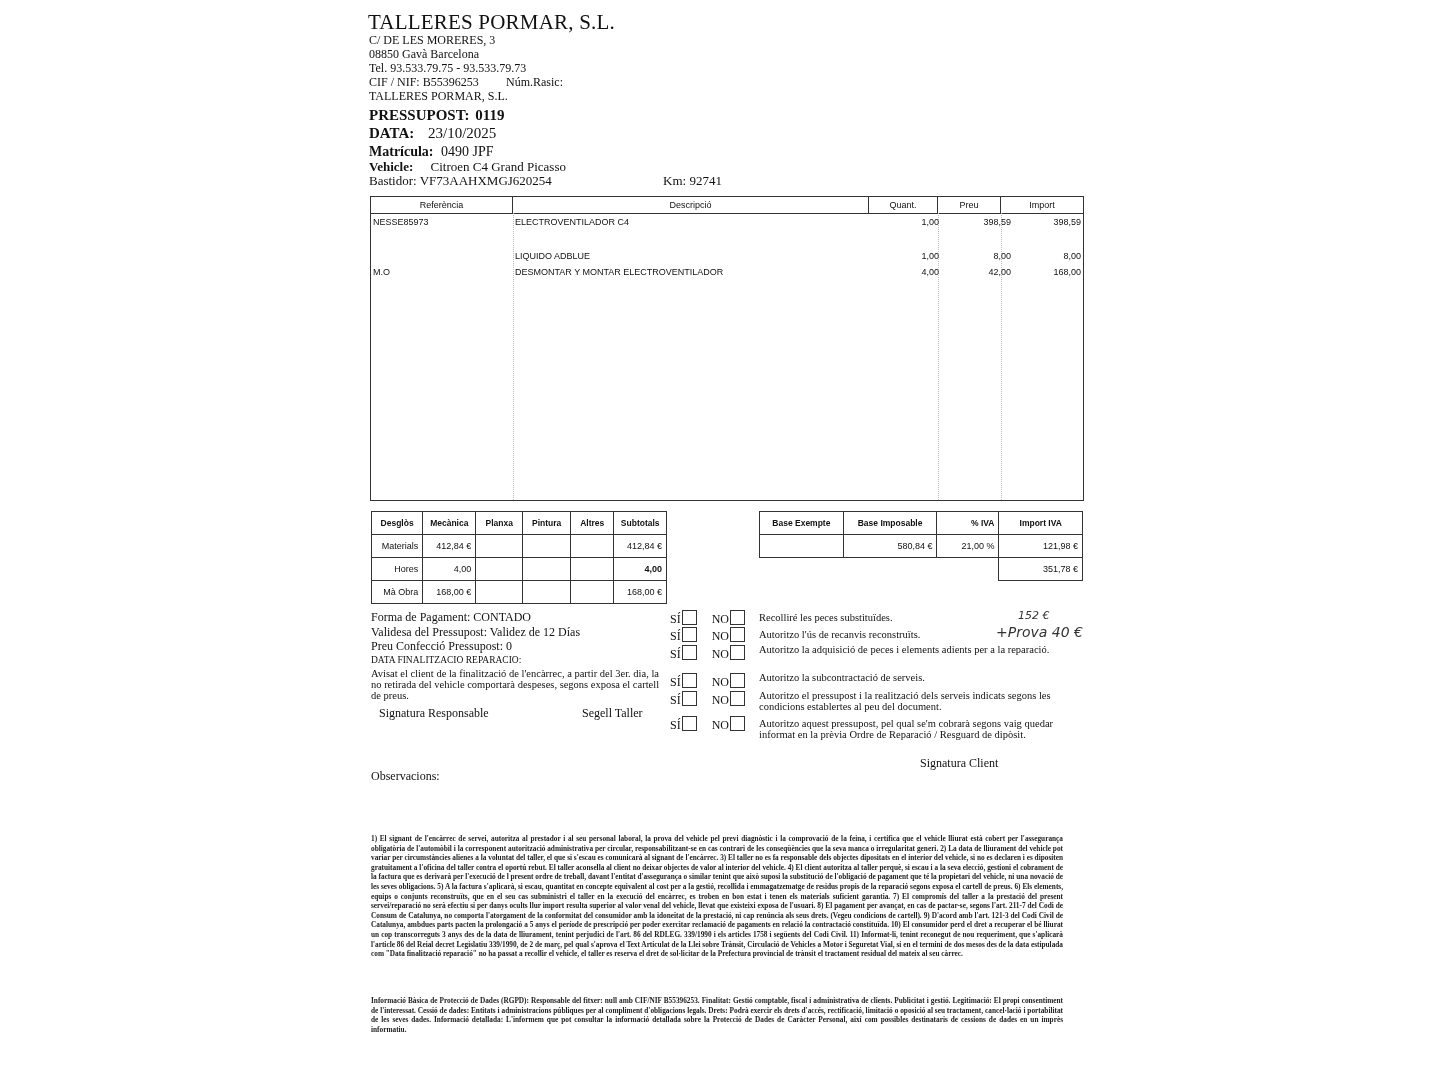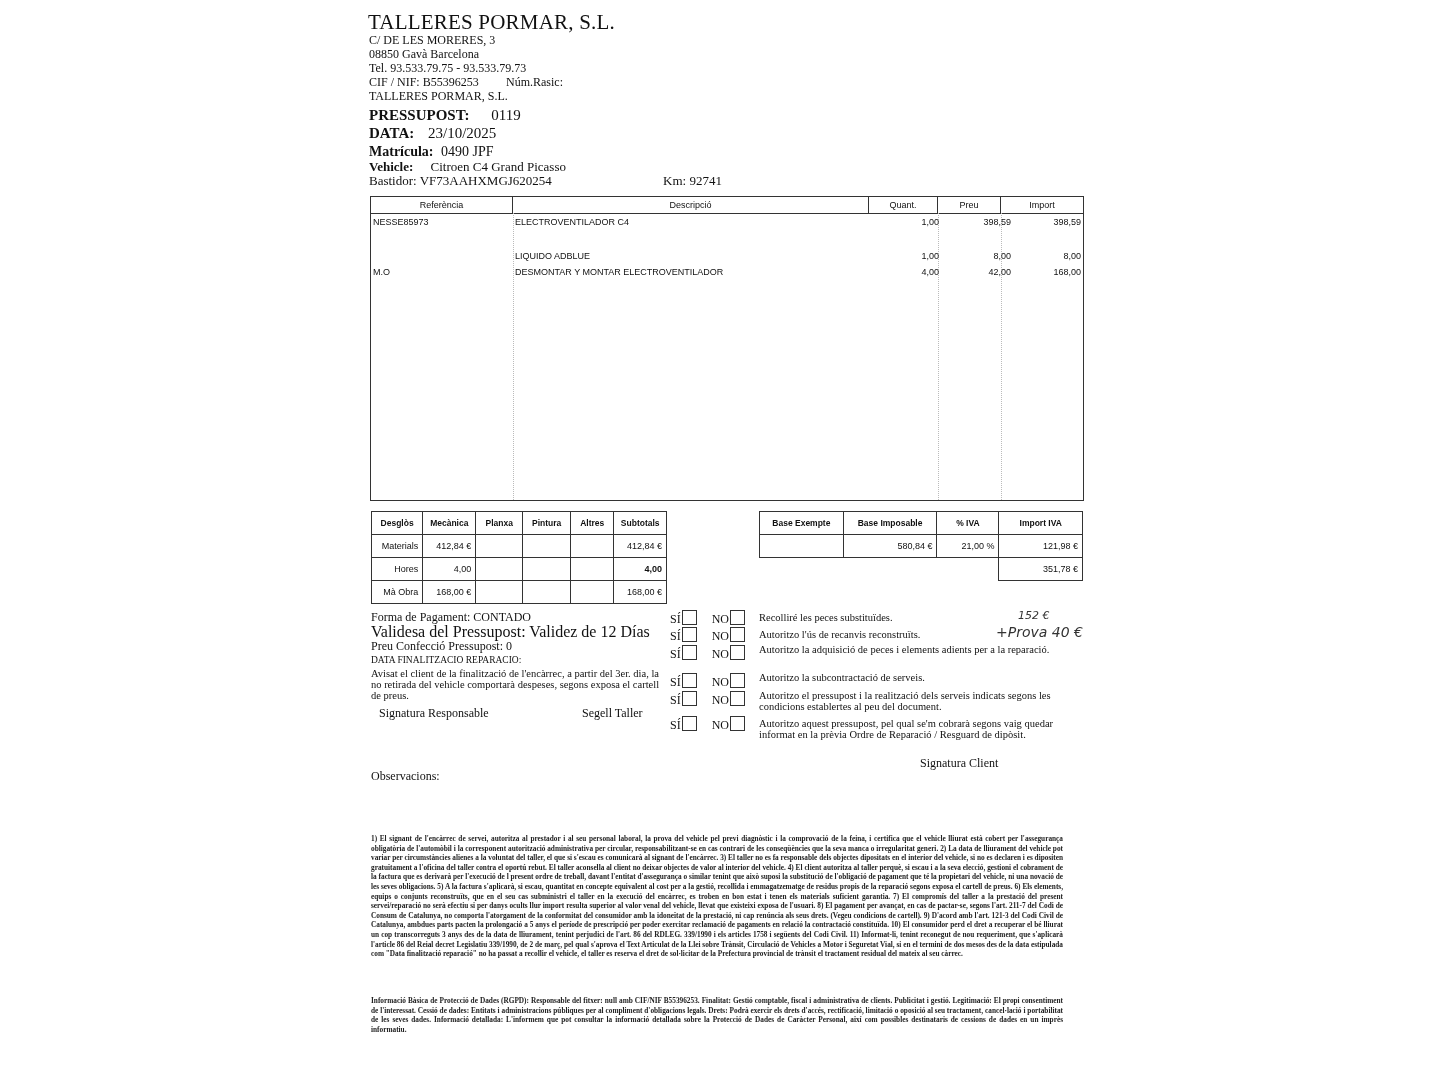--- a/index.html
+++ b/index.html
@@ -35,21 +35,21 @@
 <div class="abs serif company" style="left:368px;top:10px;">TALLERES PORMAR, S.L.</div>
 <div class="abs serif hdr-line" style="left:369px;top:33px;">C/ DE LES MORERES, 3</div>
 <div class="abs serif hdr-line" style="left:369px;top:47px;">08850  Gavà    Barcelona</div>
 <div class="abs serif hdr-line" style="left:369px;top:61px;">Tel. 93.533.79.75  -  93.533.79.73</div>
 <div class="abs serif hdr-line" style="left:369px;top:75px;">CIF / NIF: B55396253</div>
 <div class="abs serif hdr-line" style="left:506px;top:75px;">Núm.Rasic:</div>
 <div class="abs serif hdr-line" style="left:369px;top:89px;">TALLERES PORMAR, S.L.</div>
 
 <div class="abs serif" style="left:369px;top:107px;font-size:15px;">
   <span class="bold-lbl">PRESSUPOST:</span>
-  <span style="margin-left:18px;">0119</span>
+  <span style="margin-left:2px;font-weight:bold;">0119</span>
 </div>
 <div class="abs serif" style="left:369px;top:125px;font-size:15px;">
   <span class="bold-lbl">DATA:</span>
   <span style="margin-left:10px;">23/10/2025</span>
 </div>
 <div class="abs serif" style="left:369px;top:144px;font-size:14px;">
   <span class="bold-lbl">Matrícula:</span>
   <span style="margin-left:4px;">0490 JPF</span>
 </div>
 <div class="abs serif" style="left:369px;top:159px;font-size:13px;">
@@ -135,38 +135,38 @@
     <td style="text-align:right;">168,00 €</td>
   </tr>
 </tbody>
   </table>
 
 <table class="grid-t" style="left:759px;top:511px;width:324px;">
   <tbody>
       <tr>
     <th style="width:76px;text-align:center;">Base Exempte</th>
     <th style="width:86px;text-align:center;">Base Imposable</th>
-    <th style="width:54px;text-align:center;">% IVA</th>
+    <th style="width:54px;text-align:right;">% IVA</th>
     <th style="width:76px;text-align:center;">Import IVA</th>
   </tr>
   <tr>
     <td></td>
     <td style="text-align:right;">580,84 €</td>
     <td style="text-align:right;">21,00 %</td>
     <td style="text-align:right;">121,98 €</td>
   </tr>
   <tr>
     <td colspan="3" style="border:none;"></td>
     <td style="text-align:right;">351,78 €</td>
   </tr>
 </tbody>
   </table>
 
 <div class="abs serif" style="left:371px;top:610px;font-size:12px;line-height:14px;">Forma de Pagament:  CONTADO</div>
-<div class="abs serif" style="left:371px;top:625px;font-size:16px;line-height:14px;">Validesa del Pressupost:  Validez de 12 Días</div>
+<div class="abs serif" style="left:371px;top:625px;font-size:12px;line-height:14px;">Validesa del Pressupost:  Validez de 12 Días</div>
 <div class="abs serif" style="left:371px;top:639px;font-size:12px;line-height:14px;">Preu Confecció Pressupost:  0</div>
 <div class="abs serif" style="left:371px;top:655px;font-size:9.5px;line-height:11px;">DATA FINALITZACIO REPARACIO:</div>
 <div class="abs serif" style="left:371px;top:668px;width:290px;font-size:10.5px;line-height:11px;">Avisat el client de la finalització de l'encàrrec, a partir del 3er. dia, la no retirada del vehicle comportarà despeses, segons exposa el cartell de preus.</div>
 <div class="abs serif" style="left:379px;top:706px;font-size:12px;">Signatura Responsable</div>
 <div class="abs serif" style="left:582px;top:706px;font-size:12px;">Segell Taller</div>
 <div class="abs serif" style="left:371px;top:769px;font-size:12px;">Observacions:</div>
 
 <div class="chk-row serif" style="left:670px;top:610px;">
   <span>SÍ</span><span class="box"></span>
   <span style="margin-left:12px;">NO</span><span class="box"></span>

